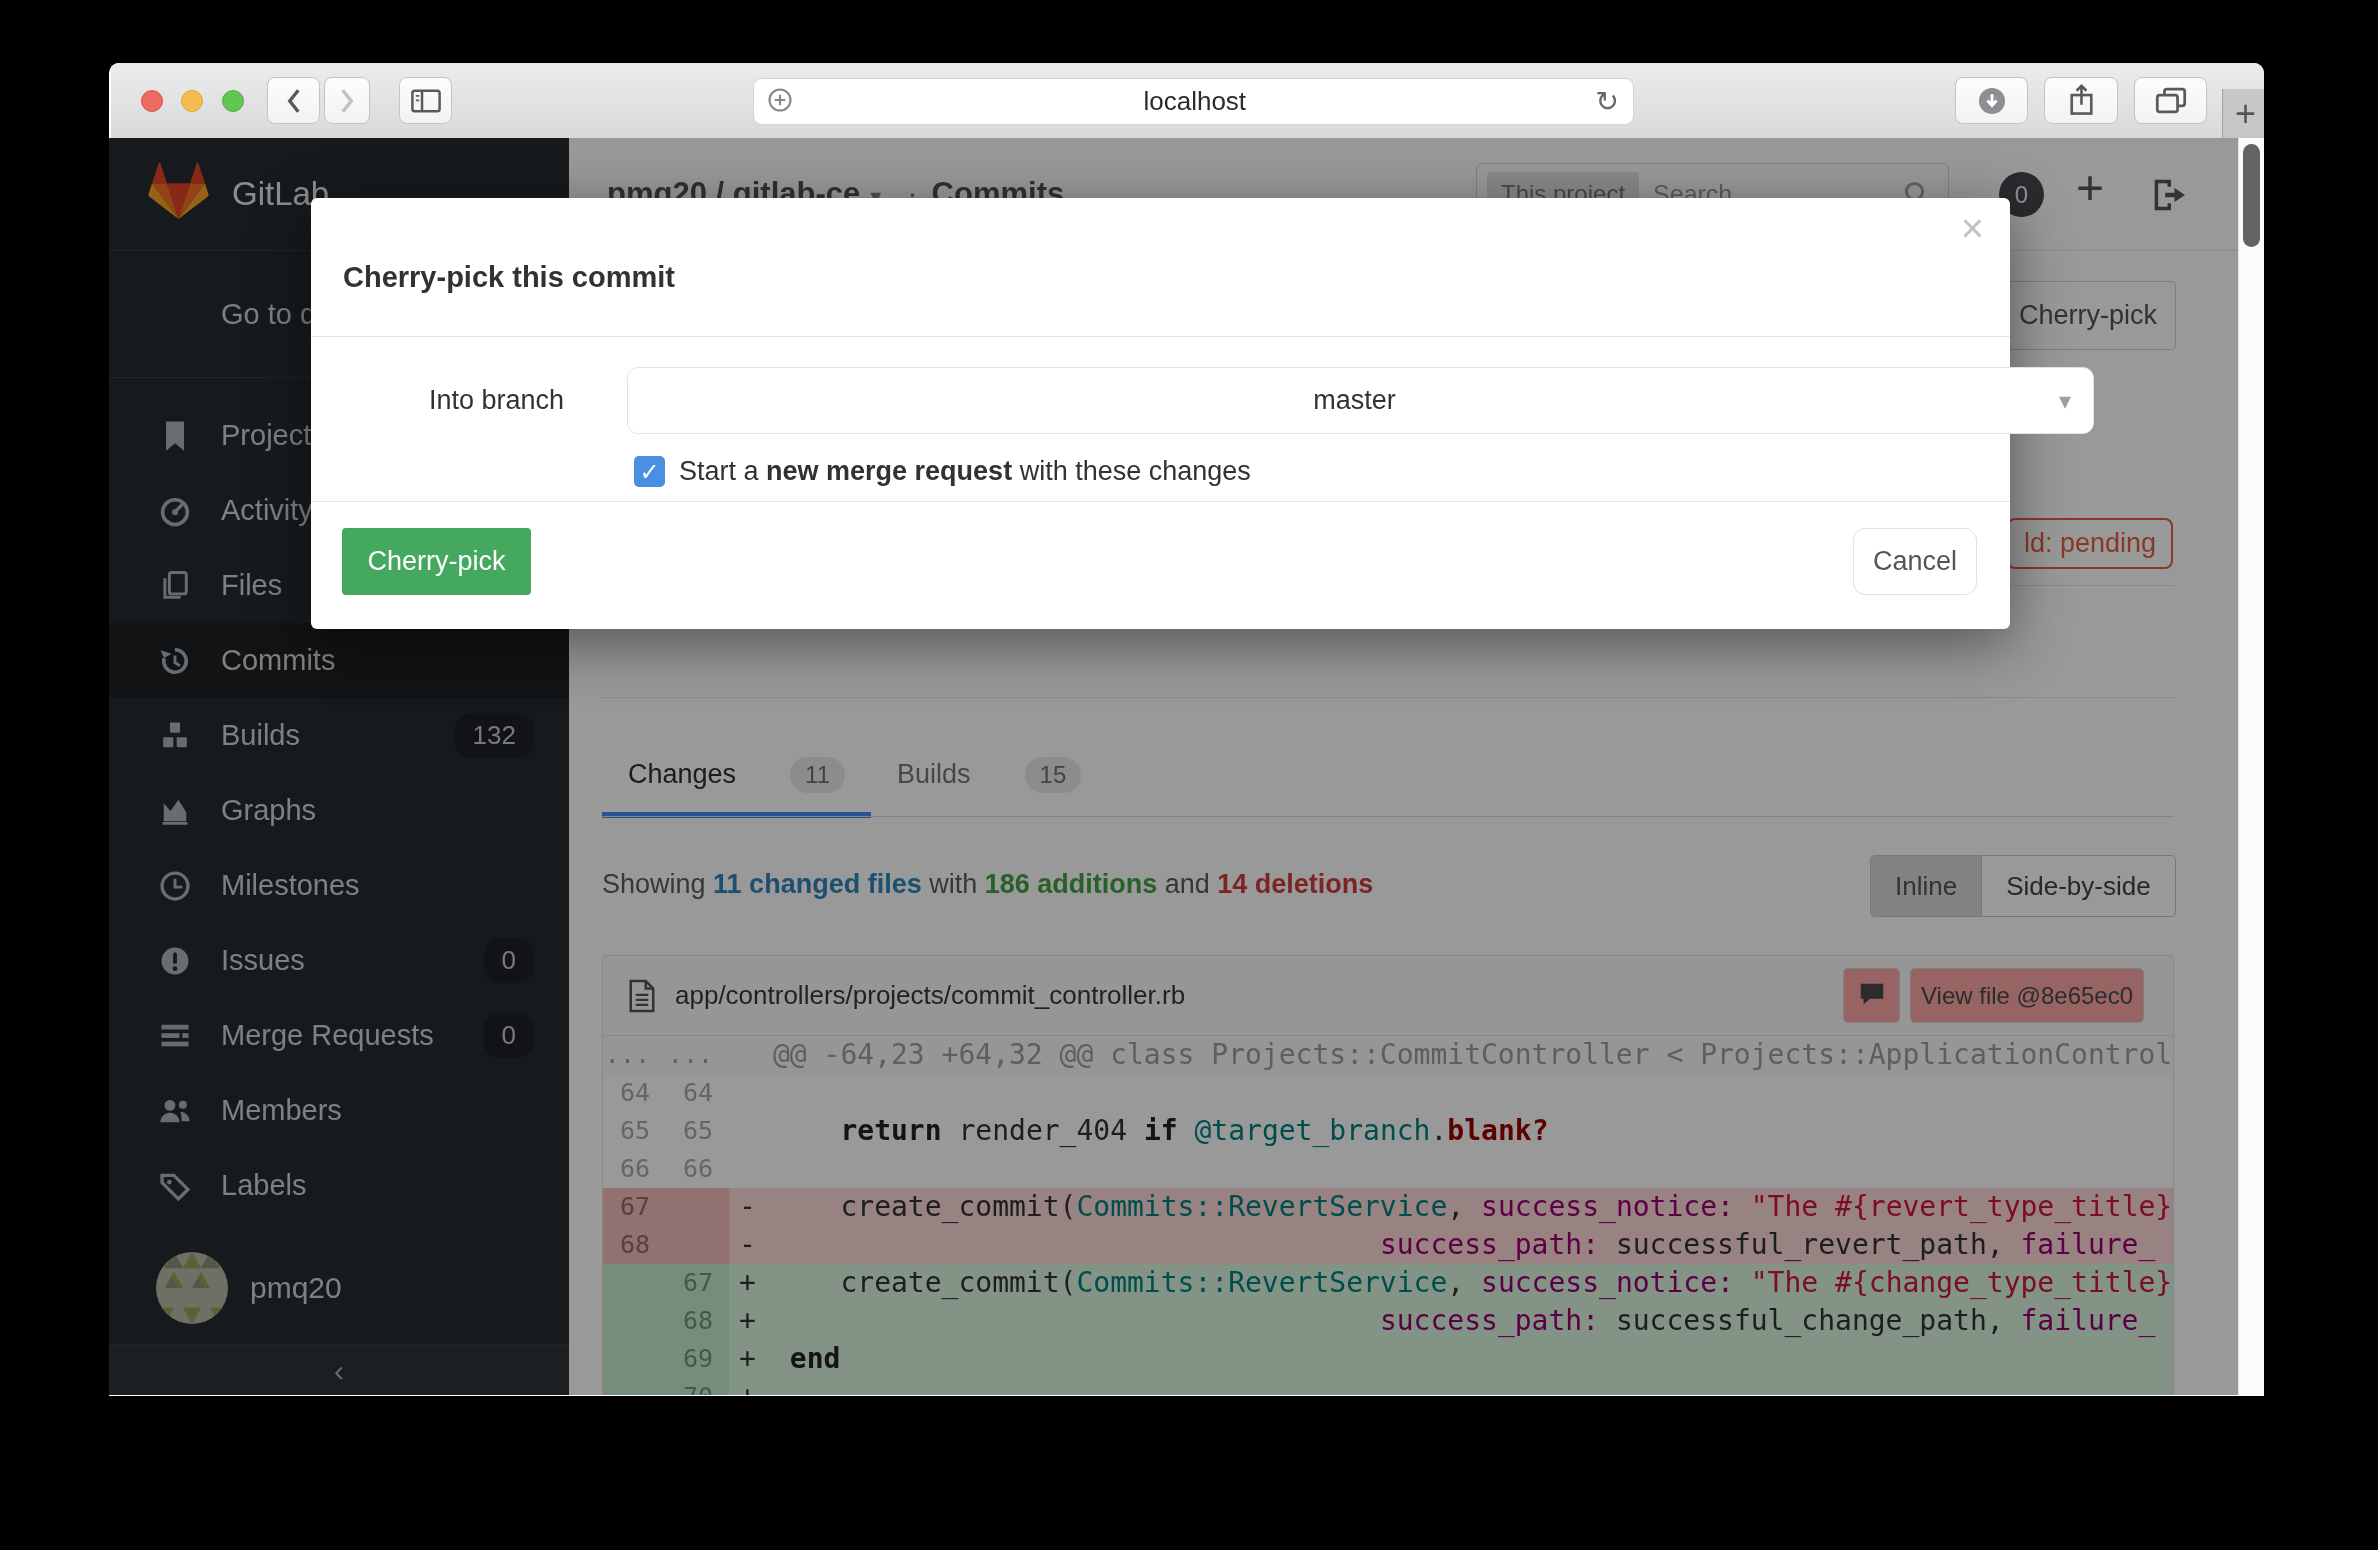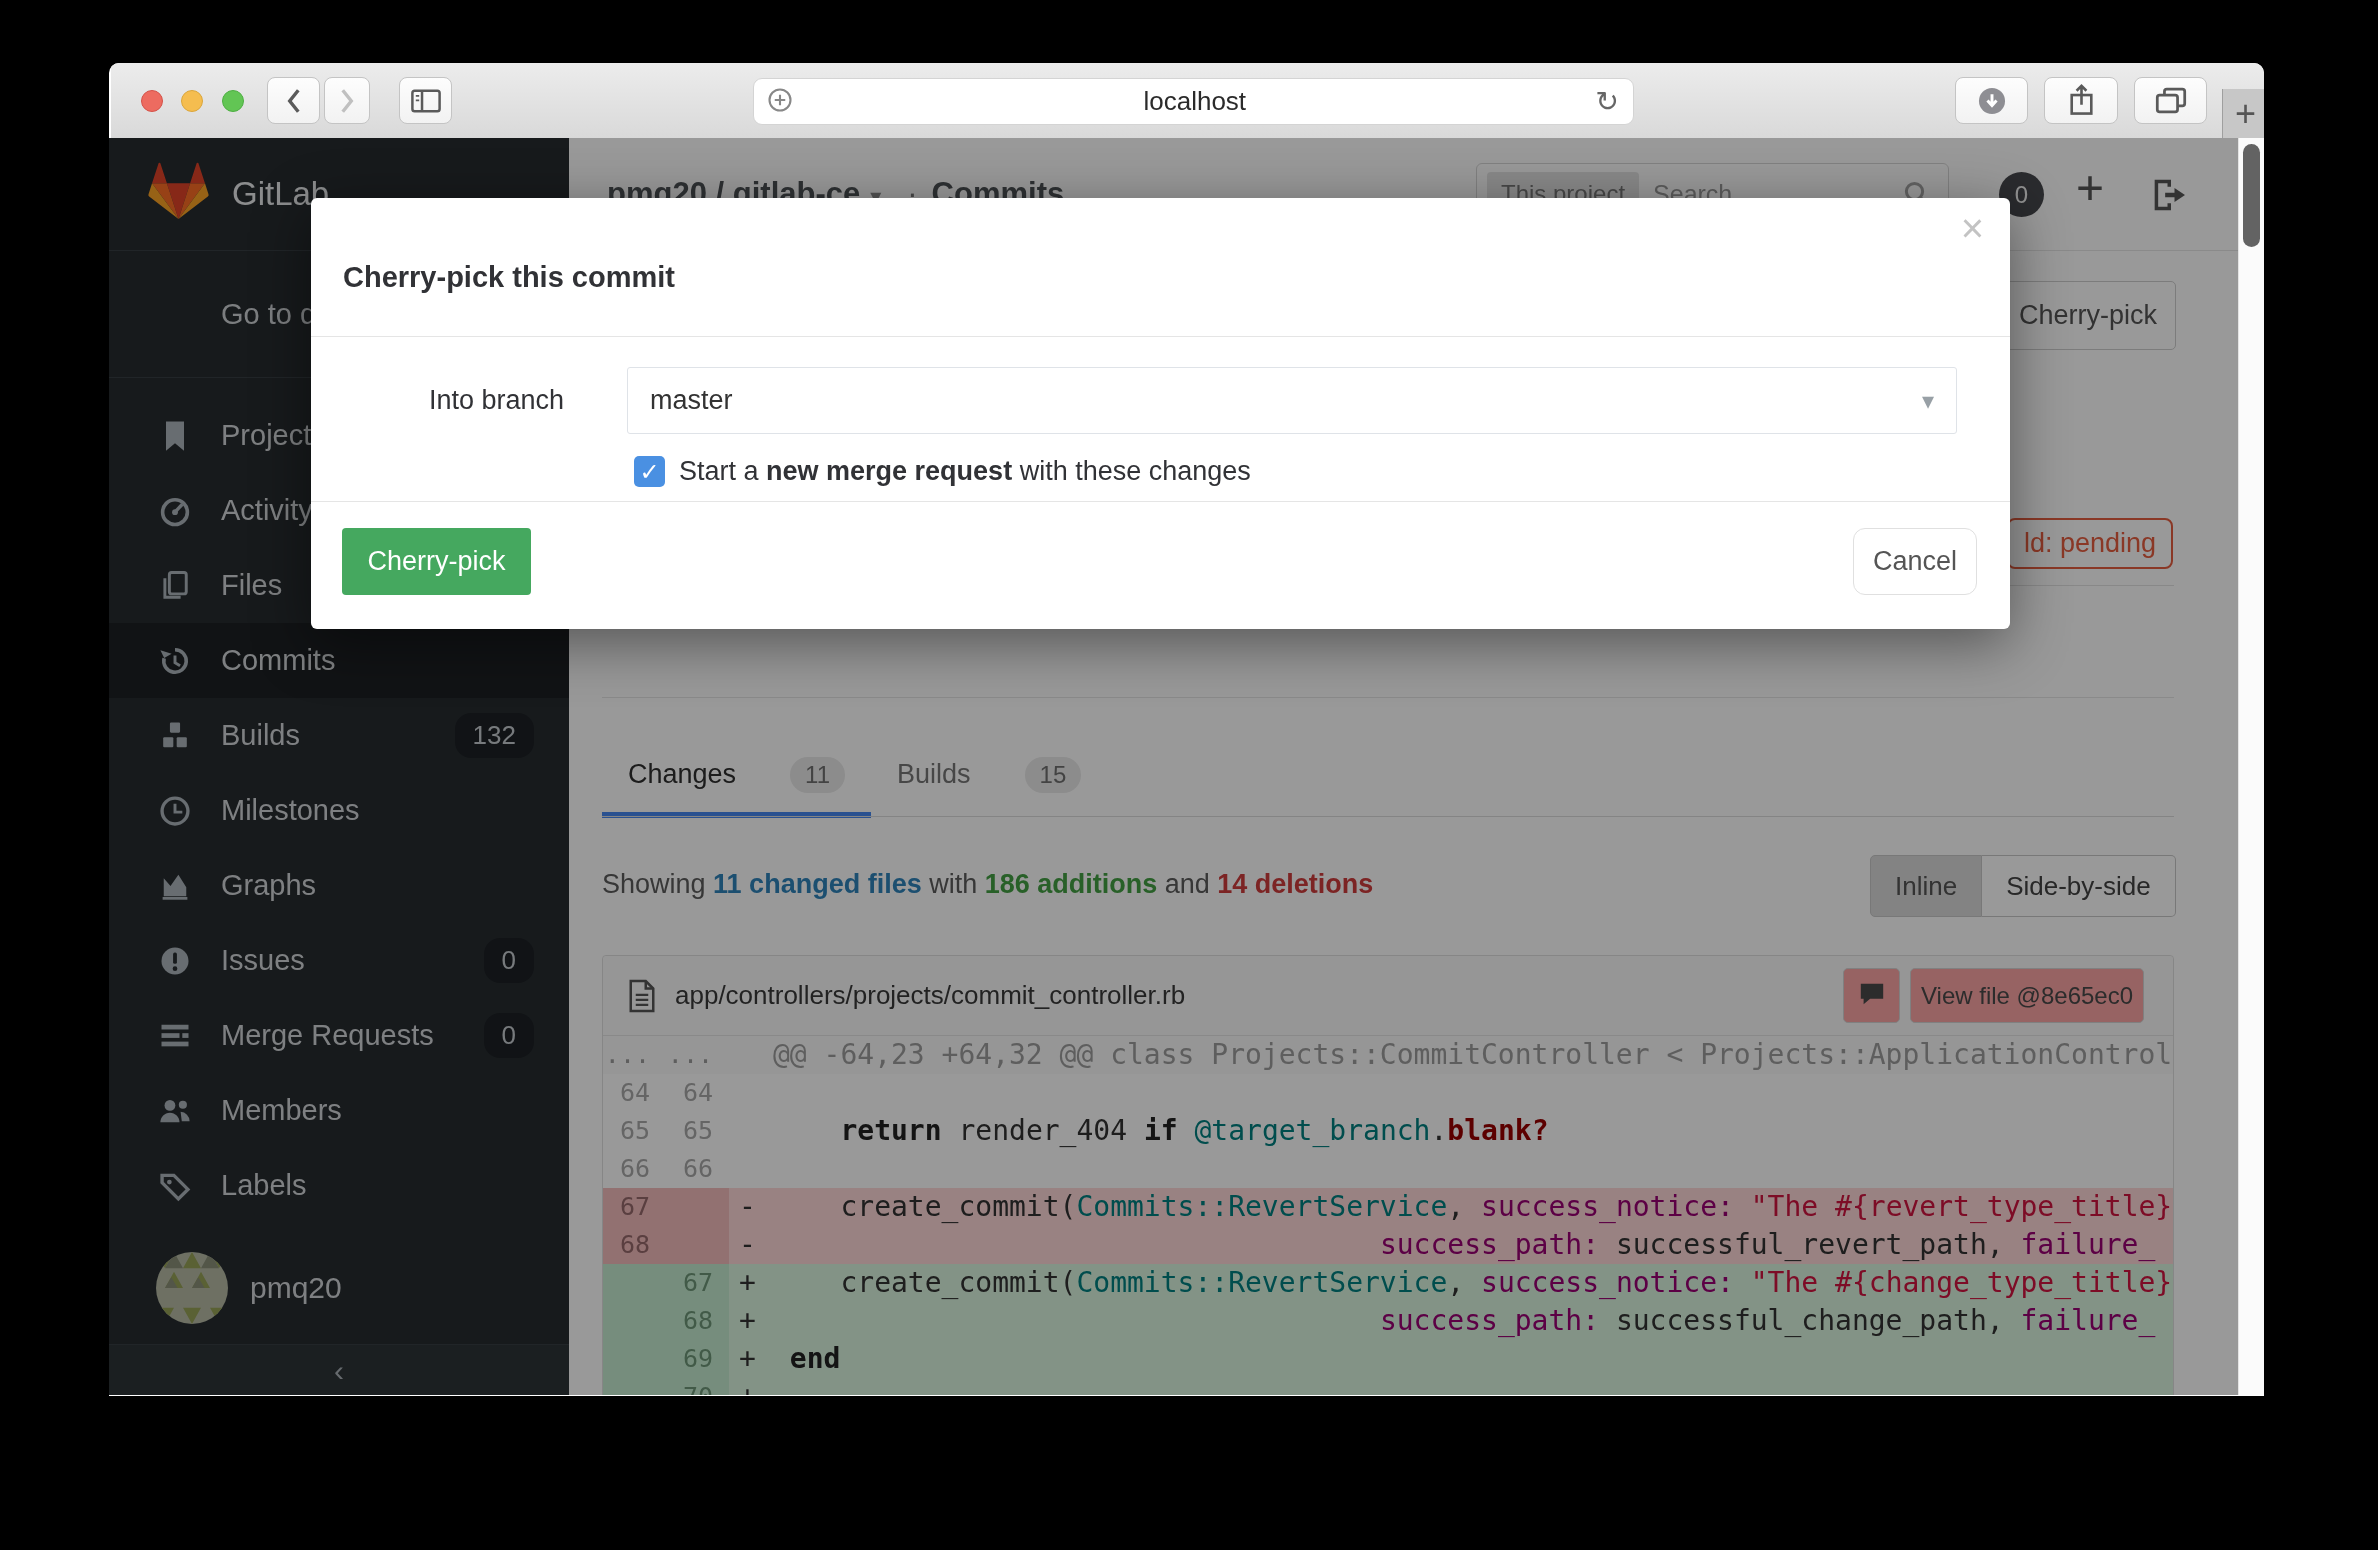--- a/index.html
+++ b/index.html
@@ -132,22 +132,22 @@
         border-left:1px solid #e4e4e4;z-index:45;}
   .sbar .thumb{position:absolute;left:4px;top:6px;width:17px;height:103px;background:#636363;border-radius:9px;}
   
   .modal{position:absolute;left:202px;top:60px;width:1699px;height:431px;background:#fff;border-radius:6px;
          box-shadow:0 14px 59px rgba(0,0,0,0.45);z-index:50;}
   .m-close{position:absolute;right:26px;top:8px;font-size:40px;color:#c3c3c3;cursor:pointer;}
   .m-title{position:absolute;left:32px;top:63px;font-size:29px;font-weight:bold;color:#313236;}
   .m-hr{position:absolute;left:0;top:138px;width:100%;height:1px;background:#e5e5e5;}
   .m-label{position:absolute;left:0;top:169px;width:253px;height:67px;line-height:67px;
            text-align:right;font-size:27px;color:#313236;}
-  .m-select{position:absolute;left:316px;top:169px;width:1330px;height:67px;border:1px solid #dfe3e8;
-            border-radius:3px;background:#fff;box-sizing:border-box;display:flex;align-items:center;cursor:pointer;}
+  .m-select{position:absolute;left:316px;top:169px;width:1467px;height:67px;border:1px solid #dfe3e8;
+            border-radius:11px;background:#fff;box-sizing:border-box;display:flex;align-items:center;cursor:pointer;text-align:center;}
   .m-select .val{font-size:27px;color:#333;margin-left:22px;flex:1;}
   .m-select .car{font-size:24px;color:#98a0a6;margin-right:22px;}
   .m-check{position:absolute;left:323px;top:258px;display:flex;align-items:center;}
   .box{width:31px;height:31px;border-radius:5px;background:var(--checkblue);color:#fff;font-size:24px;
        display:flex;align-items:center;justify-content:center;flex:0 0 31px;}
   .m-check .txt{font-size:27px;color:#313236;margin-left:14px;white-space:nowrap;}
   .m-foot{position:absolute;left:0;top:303px;width:100%;height:128px;border-top:1px solid #e5e5e5;}
   .btn-green{position:absolute;left:31px;top:26px;width:189px;height:67px;background:var(--accent);
              border-radius:4px;color:#fff;font-size:27px;display:flex;align-items:center;justify-content:center;cursor:pointer;}
   .btn-cancel{position:absolute;left:1542px;top:26px;width:124px;height:67px;background:#fff;
@@ -286,34 +286,34 @@
                   <rect x="5.5" y="17" width="9" height="9" rx="1" fill="currentColor"></rect>
                   <rect x="17.5" y="17" width="9" height="9" rx="1" fill="currentColor"></rect>
                 </svg>
               </span>
               <span class="sb-lbl">Builds</span>
               <span class="sb-badge">132</span>
             </div>
             <div class="sb-item">
               <span class="sb-ic">
                 <svg viewBox="0 0 32 32">
+                  <path d="M6 25V9l6 7 7-10 7 11v8z" fill="currentColor"></path>
+                  <path d="M5 27h22" stroke="currentColor" stroke-width="2.4"></path>
+                </svg>
+              </span>
+              <span class="sb-lbl">Graphs</span>
+            </div>
+            <div class="sb-item">
+              <span class="sb-ic">
+                <svg viewBox="0 0 32 32">
                   <circle cx="16" cy="16" r="11.5" fill="none" stroke="currentColor" stroke-width="3"></circle>
                   <path d="M16 9.5V17h6.5" fill="none" stroke="currentColor" stroke-width="2.6"></path>
                 </svg>
               </span>
               <span class="sb-lbl">Milestones</span>
-            </div>
-            <div class="sb-item">
-              <span class="sb-ic">
-                <svg viewBox="0 0 32 32">
-                  <path d="M6 25V9l6 7 7-10 7 11v8z" fill="currentColor"></path>
-                  <path d="M5 27h22" stroke="currentColor" stroke-width="2.4"></path>
-                </svg>
-              </span>
-              <span class="sb-lbl">Graphs</span>
             </div>
             <div class="sb-item">
               <span class="sb-ic">
                 <svg viewBox="0 0 32 32">
                   <circle cx="16" cy="16" r="12" fill="currentColor"></circle>
                   <rect x="14.3" y="8.5" width="3.4" height="10" rx="1.5" fill="#272c30"></rect>
                   <circle cx="16" cy="22.8" r="2.1" fill="#272c30"></circle>
                 </svg>
               </span>
               <span class="sb-lbl">Issues</span>

